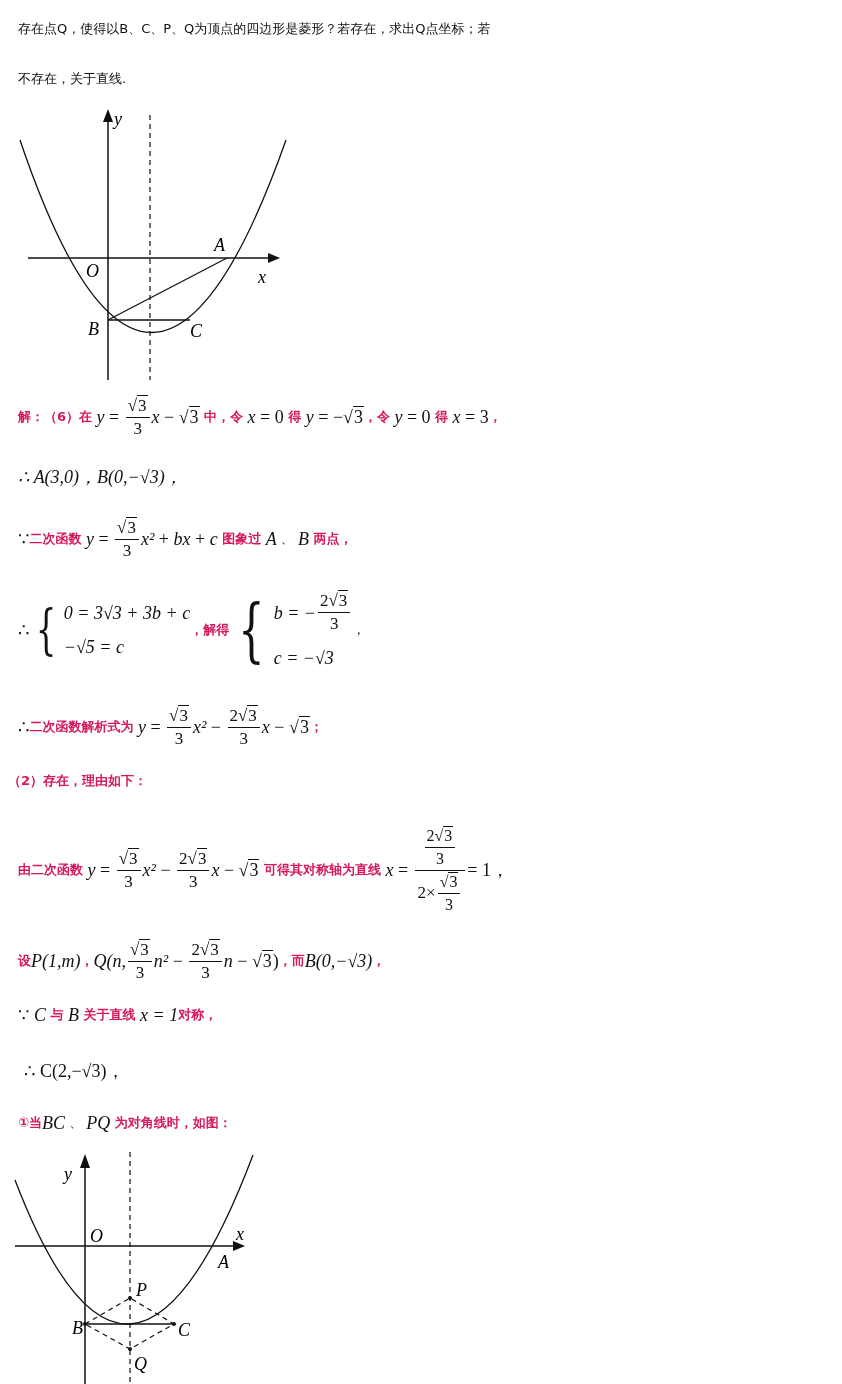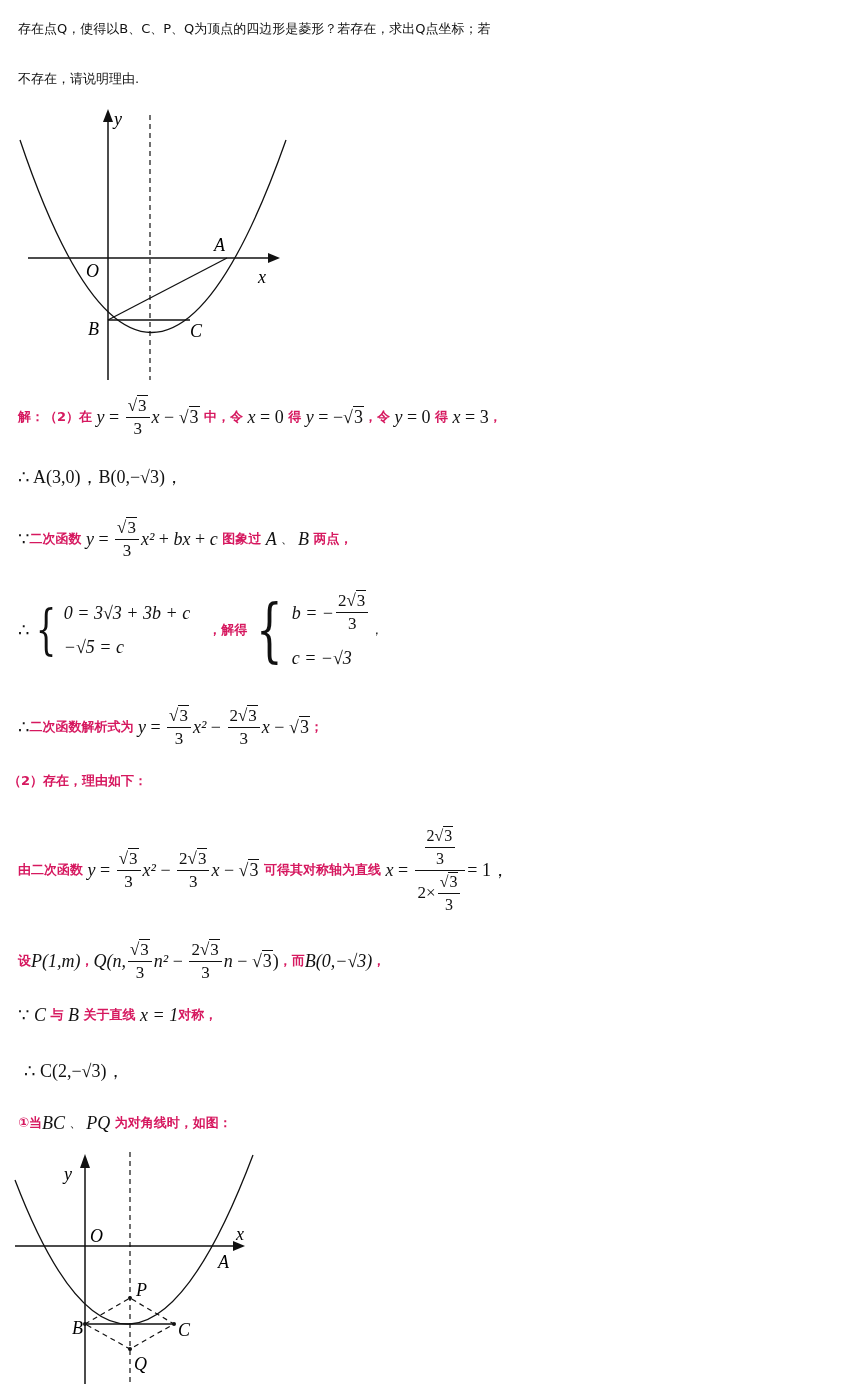--- a/index.html
+++ b/index.html
@@ -20,21 +20,21 @@
   .sqrt .rad { border-top: 1px solid #111; padding: 0 1px; }
   svg text { font-family: "Liberation Serif", serif; font-style: italic; }
   .sys { display: inline-flex; align-items: center; }
   .brace { font-size: 54px; font-family: "DejaVu Serif", serif; font-weight: 100; line-height: 54px; transform: scaleX(0.6); display:inline-block; }
   .sysrows { display: inline-flex; flex-direction: column; gap: 12px; }
 </style>
 </head>
 <body>
 
 <div class="line cn" style="top:18px;">存在点Q，使得以B、C、P、Q为顶点的四边形是菱形？若存在，求出Q点坐标；若</div>
-<div class="line cn" style="top:68px;">不存在，请说明理由.</div>
+<div class="line cn" style="top:68px;">不存在，关于直线.</div>
 
 <svg style="position:absolute; left:18px; top:105px;" width="270" height="275" viewBox="0 0 270 275">
 
   <line x1="10" y1="153" x2="255" y2="153" stroke="#111" stroke-width="1.5"></line>
   <polygon points="262,153 250,148 250,158" fill="#111"></polygon>
   <line x1="90" y1="275" x2="90" y2="12" stroke="#111" stroke-width="1.5"></line>
   <polygon points="90,4 85,17 95,17" fill="#111"></polygon>
 
   <line x1="132" y1="10" x2="132" y2="275" stroke="#111" stroke-width="1.2" stroke-dasharray="5,4"></line>
 
@@ -44,21 +44,21 @@
   <line x1="90" y1="215" x2="172" y2="215" stroke="#111" stroke-width="1.3"></line>
   <text x="96" y="20" font-size="18">y</text>
   <text x="240" y="178" font-size="18">x</text>
   <text x="68" y="172" font-size="18">O</text>
   <text x="196" y="146" font-size="18">A</text>
   <text x="70" y="230" font-size="18">B</text>
   <text x="172" y="232" font-size="18">C</text>
 </svg>
 
 <div class="line" style="top:392px; height:50px;">
-  <span class="cn pink">解：（2）在</span>
+  <span class="cn pink">解：（6）在</span>
   <span class="m">&nbsp;y</span>
     <span class="r">&nbsp;=&nbsp;</span>
   <span class="frac">
       <span class="num">√<span class="sqrt"><span class="rad">3</span></span></span>
       <span class="den">3</span>
     </span>
   <span class="m">x</span>
     <span class="r">&nbsp;−&nbsp;√<span class="sqrt"><span class="rad">3</span></span>&nbsp;</span>
   <span class="cn pink">中，令</span>
   <span class="m">&nbsp;x</span>
@@ -68,21 +68,21 @@
     <span class="r">&nbsp;=&nbsp;−√<span class="sqrt"><span class="rad">3</span></span></span>
   <span class="cn pink">，令</span>
   <span class="m">&nbsp;y</span>
     <span class="r">&nbsp;=&nbsp;0&nbsp;</span>
   <span class="cn pink">得</span>
   <span class="m">&nbsp;x</span>
     <span class="r">&nbsp;=&nbsp;3</span>
   <span class="cn pink">，</span>
 </div>
 
-<div class="line r" style="top:466px;">∴ A(3,0)，B(0,−√3)，</div>
+<div class="line r" style="top:466px;font-style:italic;">∴ A(3,0)，B(0,−√3)，</div>
 
 <div class="line" style="top:514px; height:50px;">
   <span class="r">∵</span>
   <span class="cn pink">二次函数</span>
   <span class="m">&nbsp;y</span>
     <span class="r">&nbsp;=&nbsp;</span>
   <span class="frac">
       <span class="num">√<span class="sqrt"><span class="rad">3</span></span></span>
       <span class="den">3</span>
     </span>
@@ -100,21 +100,21 @@
 
 <div class="line" style="top:582px; height:95px;">
   <span class="r">∴</span>
   <span class="sys">
     <span class="brace">{</span>
     <span class="sysrows">
       <span class="m">0 = 3√3 + 3b + c</span>
       <span class="m">−√5 = c</span>
     </span>
   </span>
-  <span class="cn pink" style="margin-left:18px;">，解得</span>
+  <span class="cn pink" style="">，解得</span>
   <span class="sys">
     <span class="brace" style="font-size:70px;">{</span>
     <span class="sysrows">
       <span style="display:flex;align-items:center;">
           <span class="m">b = −</span>
           <span class="frac">
             <span class="num">2√<span class="sqrt"><span class="rad">3</span></span></span>
             <span class="den">3</span>
           </span>
         </span>

